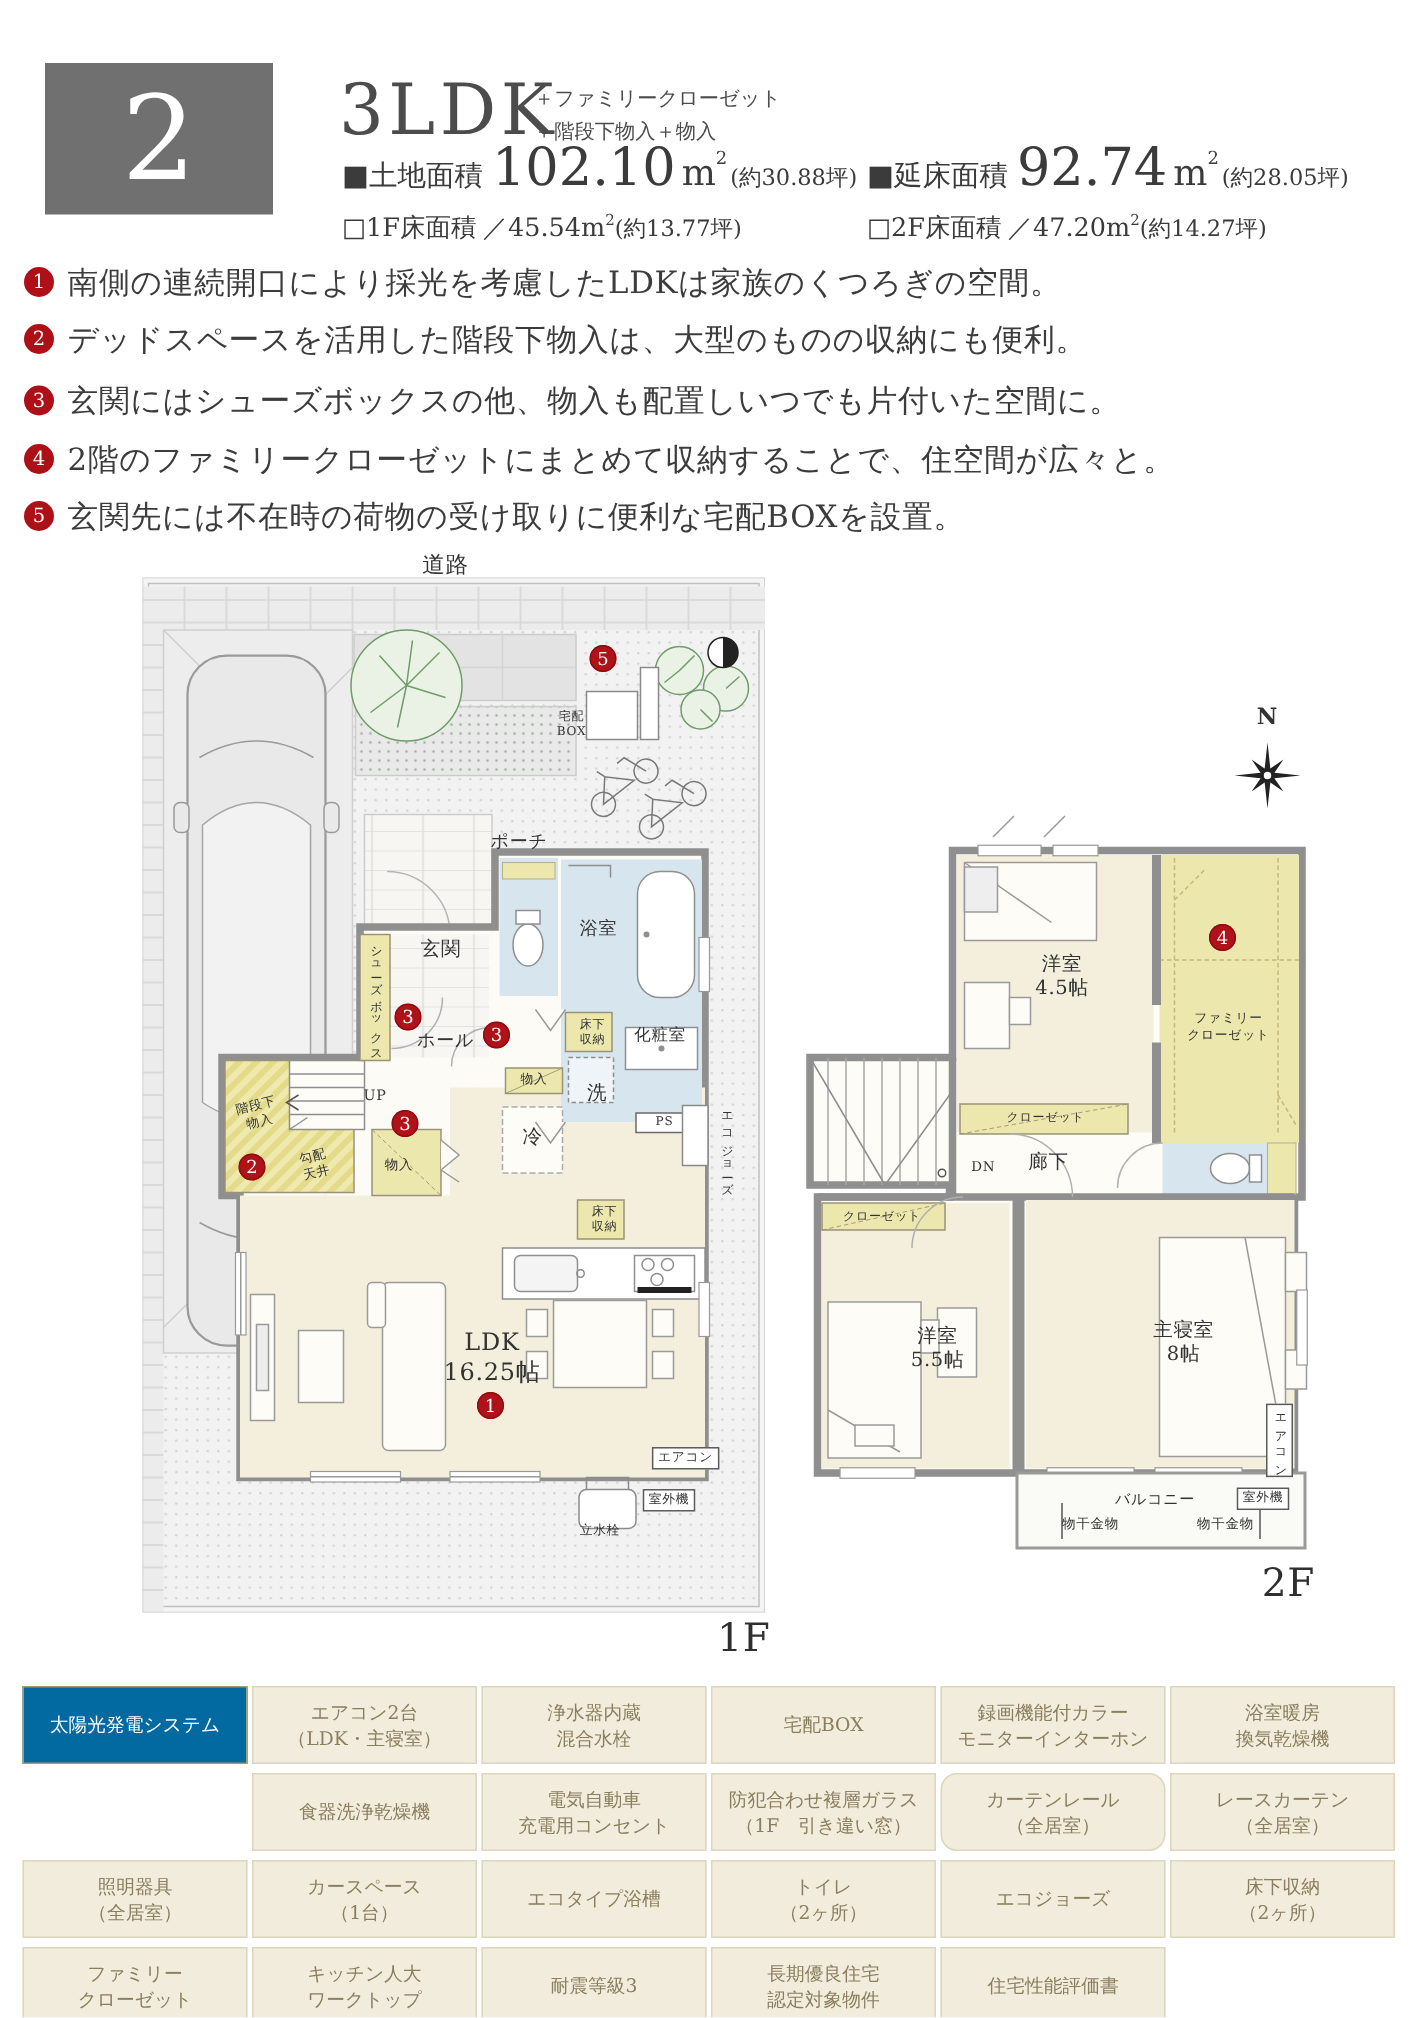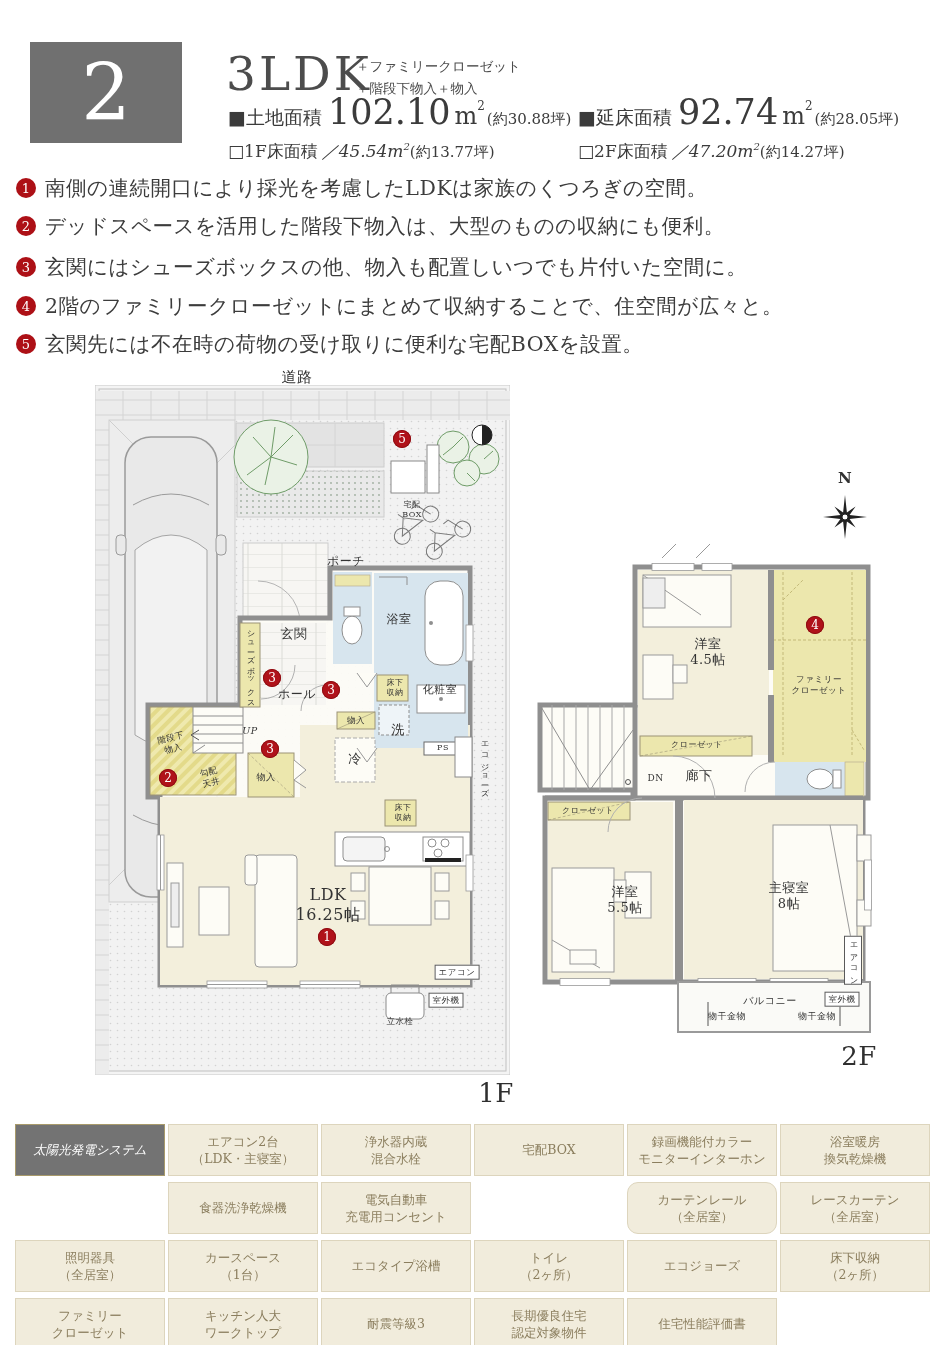--- a/index.html
+++ b/index.html
@@ -12,21 +12,21 @@
   .lotsuf{font-size:38px;padding-top:26px;letter-spacing:2px;}
   .ptype{position:absolute;left:226px;top:46px;font-size:47px;color:#4c4c4c;letter-spacing:3px;}
   .pextras{position:absolute;left:356px;top:56px;font-size:13.5px;color:#4c4c4c;line-height:1.6;}
   .arearow{position:absolute;display:flex;align-items:baseline;white-space:nowrap;color:#3b3b3b;}
   .al{font-size:19px;}
   .av{font-size:35px;margin-left:6px;}
   .au{font-size:24px;margin-left:4px;}
   .asup{font-size:12px;vertical-align:14px;}
   .at{font-size:15px;margin-left:2px;}
   .sal{font-size:17px;}
-  .sav{font-size:17px;margin-left:4px;font-style:italic;}
+  .sav{font-size:17px;margin-left:4px;}
   .sasup{font-size:10px;vertical-align:7px;}
   .sat{font-size:15px;}
   
   .bullet{position:absolute;left:16px;display:flex;align-items:center;gap:9px;white-space:nowrap;}
   .bnum{width:20px;height:20px;border-radius:50%;background:#ad1016;color:#fff;flex:0 0 20px;
         display:flex;align-items:center;justify-content:center;font-size:13px;}
   .btext{font-size:20.5px;color:#3c3c3c;letter-spacing:0.5px;}
   
   .plan-svg{position:absolute;}
   .plab{position:absolute;transform:translate(-50%,-50%);text-align:center;color:#333;
@@ -34,21 +34,21 @@
   .vert{writing-mode:vertical-rl;letter-spacing:2px;}
   .boxed{border:1px solid #5a5a5a;background:#fff;padding:1px 3px;white-space:nowrap;}
   .marker{position:absolute;width:18px;height:18px;border-radius:50%;background:#b0121a;color:#fff;
           display:flex;align-items:center;justify-content:center;font-size:12px;
           transform:translate(-50%,-50%);box-shadow:0 0 0 1px #8d0d12 inset;}
   .floorlbl{font-size:26px;color:#2f2f2f;}
   
   .cell{position:absolute;width:150px;height:52px;background:#f1ecdc;border:1px solid #ddd5bd;
         color:#8b7e5e;font-size:12.5px;display:flex;align-items:center;justify-content:center;
         text-align:center;white-space:pre-line;line-height:1.4;box-sizing:border-box;}
-  .cell.hl{background:#737373;color:#fff;border-color:#a89a6b;font-style:italic;}
+  .cell.hl{background:#0369a1;color:#fff;border-color:#a89a6b;}
 </style>
 </head>
 <body>
 
 <div class="page">
 
   <div class="lotbox">
     <span class="lotnum">2</span>
   </div>
   <div class="ptype">3LDK</div>
@@ -276,34 +276,34 @@
   <div class="plab" style="left:399px;top:619px;font-size:12px;">浴室</div>
   <div class="plab" style="left:297px;top:694px;font-size:12px;">ホール</div>
   <div class="plab" style="left:395px;top:688px;font-size:8px;">床下
 収納</div>
   <div class="plab" style="left:440px;top:690px;font-size:11px;">化粧室</div>
   <div class="plab" style="left:356px;top:720px;font-size:8.5px;">物入</div>
   <div class="plab" style="left:398px;top:730px;font-size:13px;">洗</div>
   <div class="plab" style="left:355px;top:759px;font-size:13px;">冷</div>
   <div class="plab" style="left:443px;top:748px;font-size:8px;">PS</div>
   <div class="plab vert" style="left:484px;top:765px;font-size:8px;">エコジョーズ</div>
-  <div class="plab" style="left:250px;top:731px;font-size:9.5px;font-style:italic;">UP</div>
+  <div class="plab" style="left:250px;top:731px;font-size:9.5px;">UP</div>
   <div class="plab" style="left:172px;top:743px;font-size:8.5px;transform:translate(-50%,-50%) rotate(-14deg);">階段下
 物入</div>
   <div class="plab" style="left:210px;top:777px;font-size:8.5px;transform:translate(-50%,-50%) rotate(-14deg);">勾配
 天井</div>
   <div class="plab" style="left:266px;top:778px;font-size:9px;">物入</div>
   <div class="plab" style="left:403px;top:813px;font-size:8px;">床下
 収納</div>
   <div class="plab" style="left:328px;top:905px;font-size:16px;">LDK
 16.25帖</div>
   <div class="plab boxed" style="left:457px;top:972px;font-size:8.5px;">エアコン</div>
   <div class="plab boxed" style="left:446px;top:1000px;font-size:8.5px;">室外機</div>
   <div class="plab" style="left:400px;top:1021px;font-size:8.5px;">立水栓</div>
-  <div class="plab" style="left:412px;top:483px;font-size:8px;margin-top:27px;">宅配
+  <div class="plab" style="left:381px;top:483px;font-size:8px;">宅配
 BOX</div>
   <div class="plab floorlbl" style="left:496px;top:1093px;">1F</div>
 
   <div class="marker" style="left:402px;top:439px;">5</div>
   <div class="marker" style="left:272px;top:678px;">3</div>
   <div class="marker" style="left:331px;top:690px;">3</div>
   <div class="marker" style="left:270px;top:749px;">3</div>
   <div class="marker" style="left:168px;top:778px;">2</div>
   <div class="marker" style="left:327px;top:937px;">1</div>
 
@@ -410,20 +410,22 @@
 混合水栓</div>
   <div class="cell" style="left:474px;top:1124px;">宅配BOX</div>
   <div class="cell" style="left:627px;top:1124px;">録画機能付カラー
 モニターインターホン</div>
   <div class="cell" style="left:780px;top:1124px;">浴室暖房
 換気乾燥機</div>
 
   <div class="cell" style="left:168px;top:1182px;">食器洗浄乾燥機</div>
   <div class="cell" style="left:321px;top:1182px;">電気自動車
 充電用コンセント</div>
+  <div class="cell" style="left:474px;top:1182px;">防犯合わせ複層ガラス
+（1F　引き違い窓）</div>
   <div class="cell" style="left:627px;top:1182px;border-radius:11px;">カーテンレール
 （全居室）</div>
   <div class="cell" style="left:780px;top:1182px;">レースカーテン
 （全居室）</div>
 
   <div class="cell" style="left:15px;top:1240px;">照明器具
 （全居室）</div>
   <div class="cell" style="left:168px;top:1240px;">カースペース
 （1台）</div>
   <div class="cell" style="left:321px;top:1240px;">エコタイプ浴槽</div>

